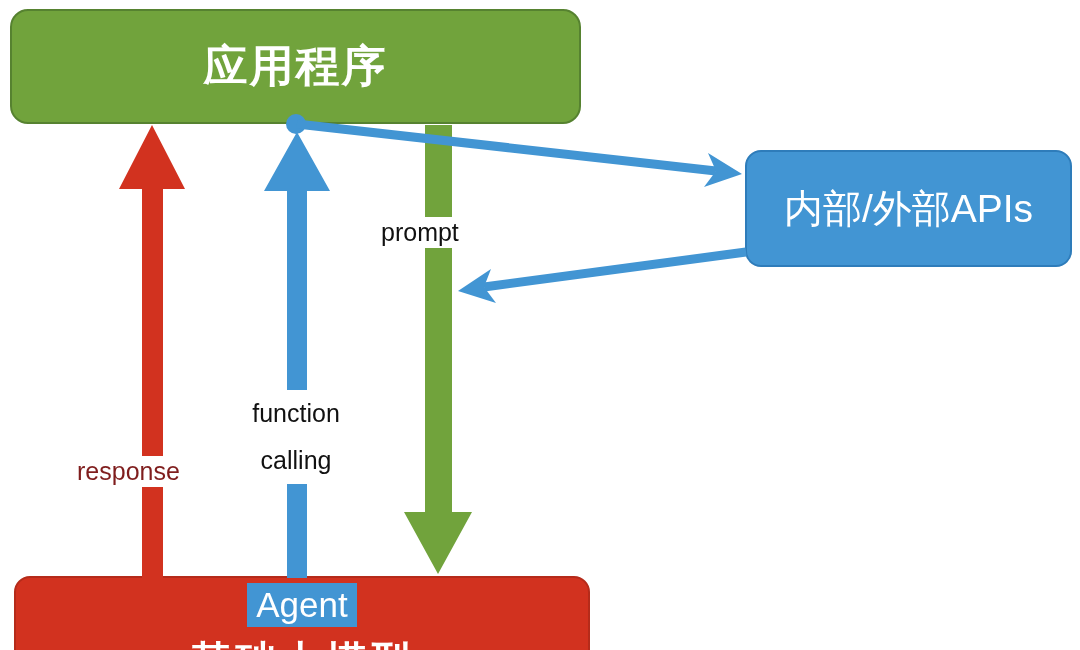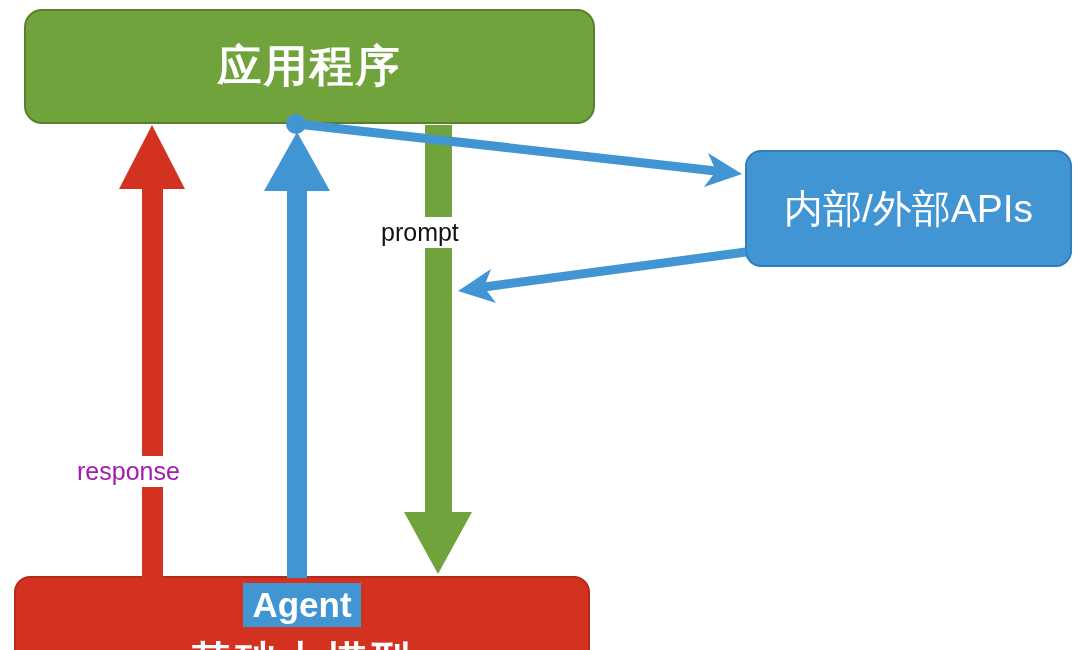--- a/index.html
+++ b/index.html
@@ -5,28 +5,28 @@
   html,body { margin:0; padding:0; }
   .stage {
     position:relative; width:1080px; height:650px;
     background:#ffffff; overflow:hidden;
     font-family:"Liberation Sans", sans-serif;
   }
   .node {
     position:absolute; display:flex; align-items:center; justify-content:center;
     box-sizing:border-box; border:2px solid transparent; z-index:1;
   }
-  .node-app   { left:24px;  top:9px;   width:571px; height:115px; border-radius:18px; }
+  .node-app   { left:10px;  top:9px;   width:571px; height:115px; border-radius:18px; }
   .node-apis  { left:745px; top:150px; width:327px; height:117px; border-radius:16px; }
   .node-agent { left:14px;  top:576px; width:576px; height:100px; border-radius:16px;
                 flex-direction:column; justify-content:flex-start; align-items:center; }
   .node-label-app  { font-size:44px; font-weight:bold; letter-spacing:2px; }
   .node-label-apis { font-size:39px; font-weight:normal; }
   .agent-title {
-    margin-top:5px; font-size:35px; font-weight:bold;
+    margin-top:5px; font-size:35px; font-weight:normal;
     line-height:40px; padding:2px 9px;
   }
   .agent-sub { font-size:42px; font-weight:bold; margin-top:7px; letter-spacing:3px; }
   svg.overlay { position:absolute; left:0; top:0; z-index:5; pointer-events:none; }
   .lbl {
     position:absolute; z-index:6; background:#ffffff;
     font-size:25px; padding:1px 7px; white-space:nowrap;
   }
   #lbl-response { left:70px;  top:456px; }
   #lbl-fc       { left:226px; top:390px; width:140px; text-align:center;
@@ -61,18 +61,22 @@
 
     <circle cx="296" cy="124" r="10" fill="#4295d3"></circle>
 
     <line x1="297" y1="124" x2="716" y2="171" stroke-width="9" stroke="#4295d3"></line>
     <polygon points="742,174 708,153 716,171 704,187" fill="#4295d3"></polygon>
 
     <line x1="746" y1="252" x2="484" y2="287" stroke-width="9" stroke="#4295d3"></line>
     <polygon points="458,291 491,269 484,287 496,303" fill="#4295d3"></polygon>
   </svg>
 
-  <div class="lbl" id="lbl-response" style="color: #a21caf;">response</div>
+  <div class="lbl" id="lbl-response" style="color: #7f1d1d;">response</div>
 
+  <div class="lbl" id="lbl-fc" style="color: rgb(17, 17, 17);">
+    <div>function</div>
+    <div>calling</div>
+  </div>
 
   <div class="lbl" id="lbl-prompt" style="color: rgb(17, 17, 17);">prompt</div>
 
 </div>
 
 </body></html>

